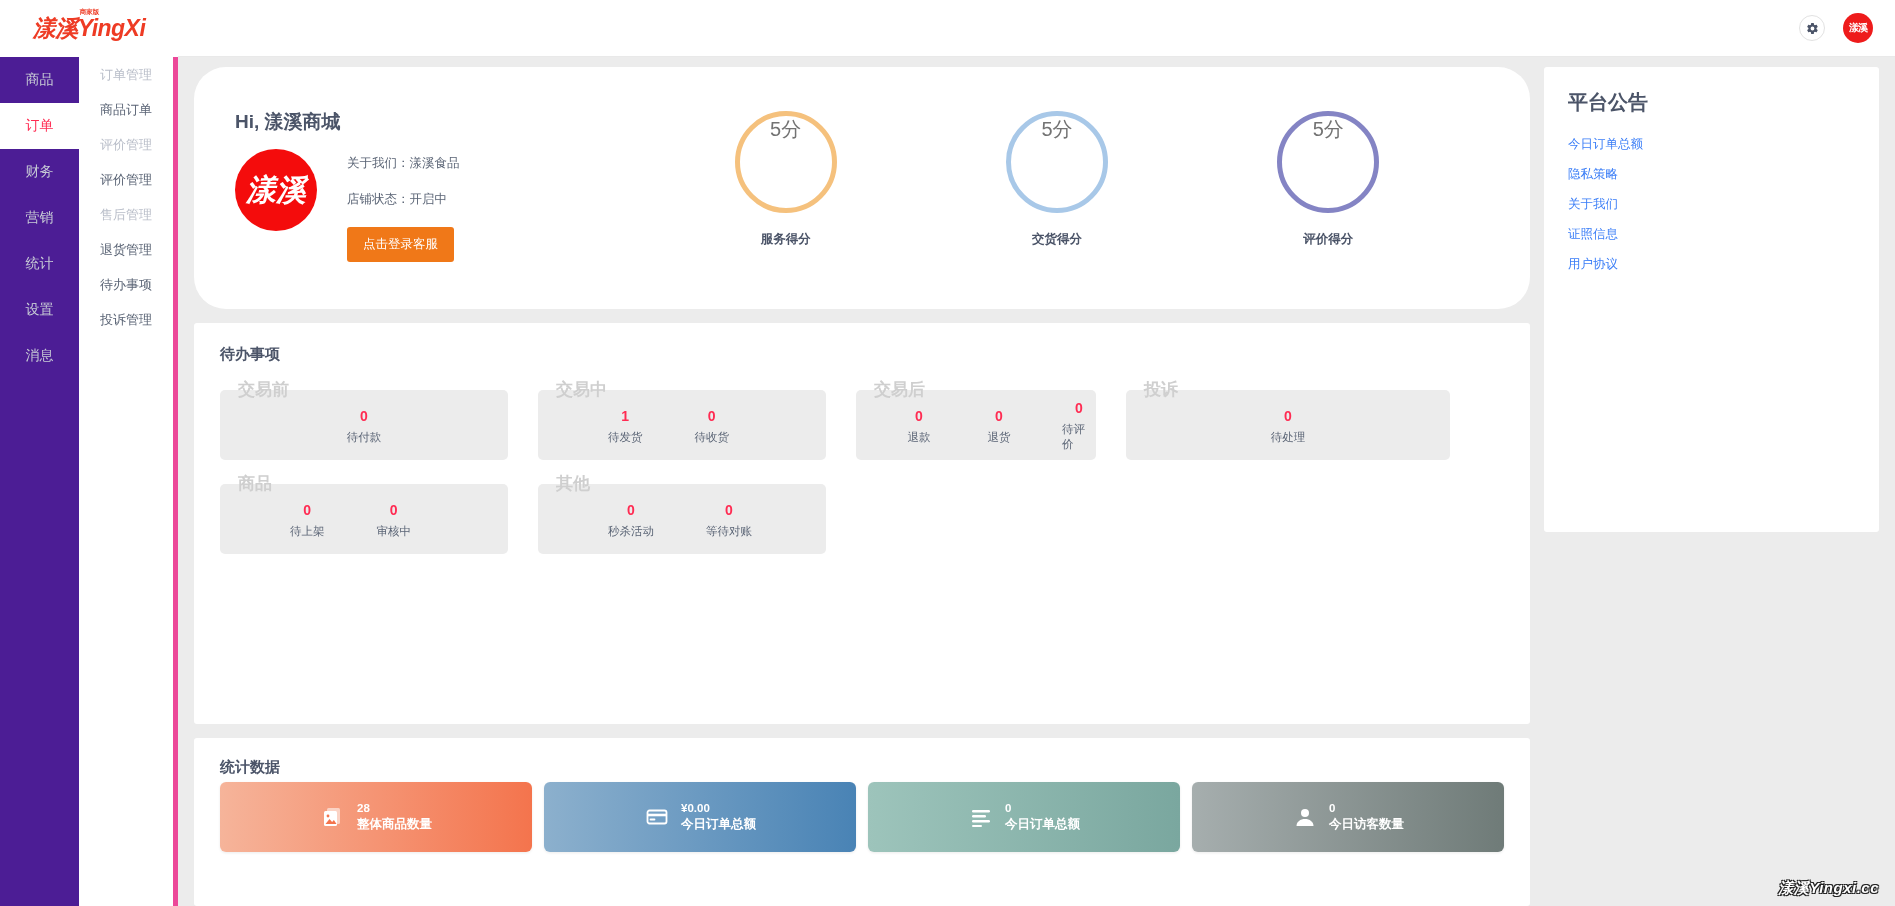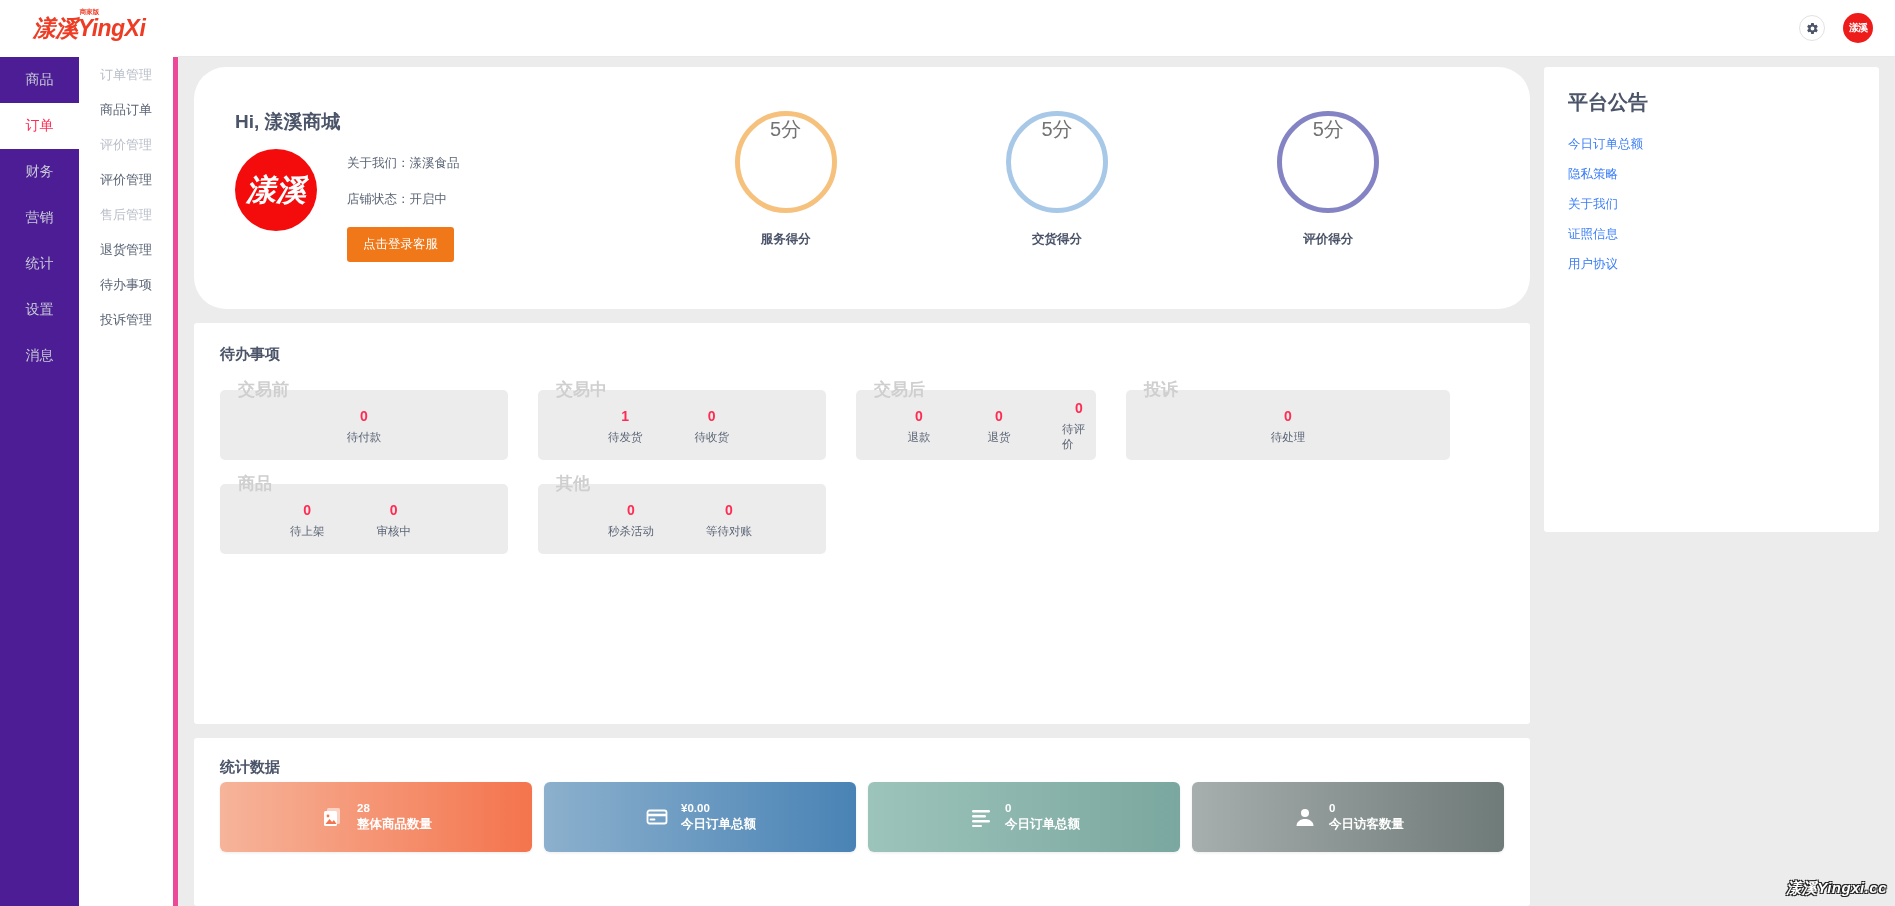--- a/index.html
+++ b/index.html
@@ -161,21 +161,21 @@
   .tile-cap { font-size: 12.5px; font-weight: 700; }
 
   
   .notice-card { height: 465px; padding: 22px 24px; }
   .notice-title { font-size: 20px; font-weight: 700; color: #4b5468; }
   .notice-links { margin-top: 20px; display: flex; flex-direction: column; gap: 13px; }
   .notice-link { font-size: 12.5px; color: #3b7ef7; text-decoration: none; cursor: pointer; }
 
   
   .watermark {
-    position: absolute; right: 8px; bottom: 8px;
+    position: absolute; right: 16px; bottom: 8px;
     font-size: 15px; font-weight: 700; font-style: italic;
     color: #ffffff; letter-spacing: 0.5px;
     text-shadow: -1px -1px 0 #222, 1px -1px 0 #222, -1px 1px 0 #222, 1px 1px 0 #222;
     user-select: none;
   }
 </style>
 </head>
 <body>
 
 <div class="app">

